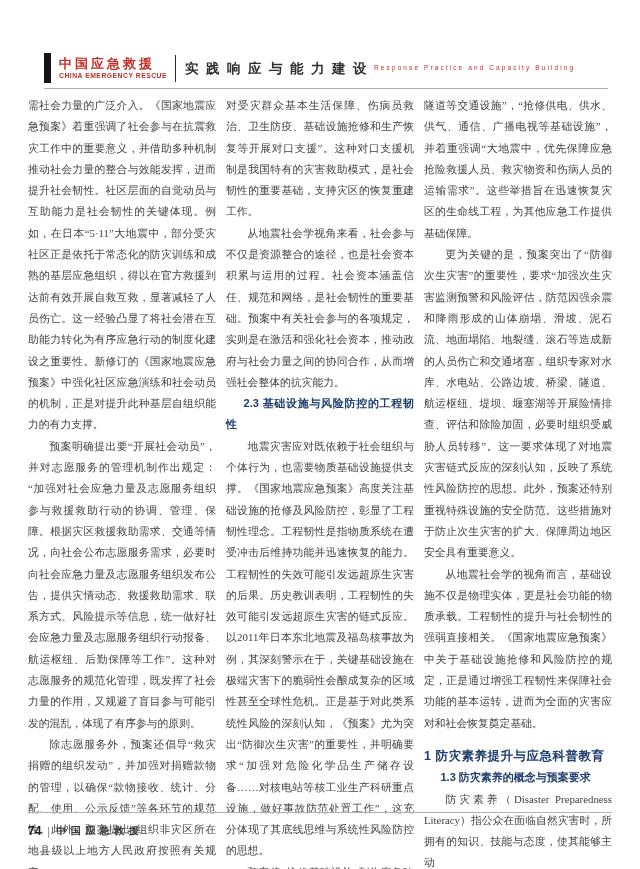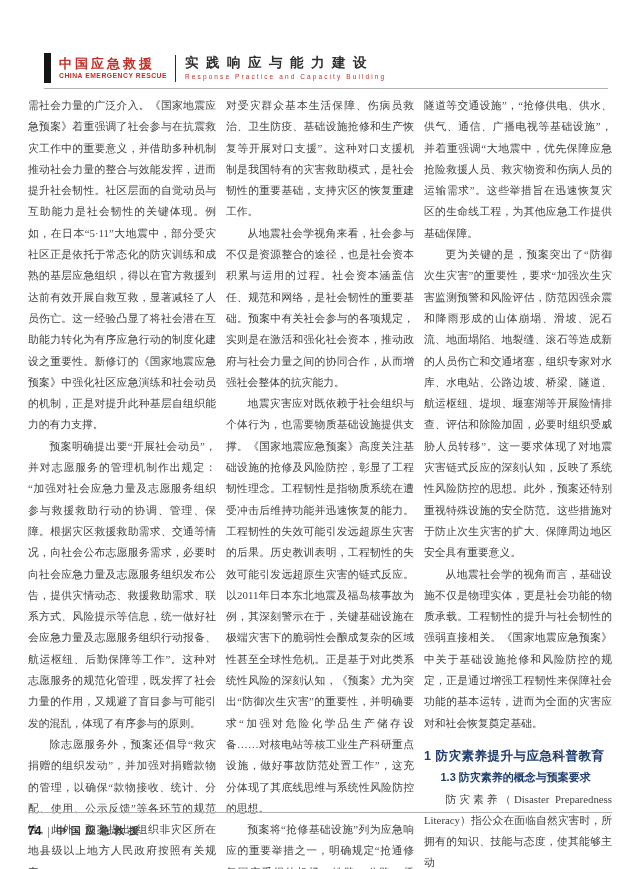--- a/index.html
+++ b/index.html
@@ -20,21 +20,21 @@
   .header{
     position:absolute;left:44px;top:53px;
     display:flex;align-items:center;
     font-family:"Liberation Sans","DejaVu Sans",sans-serif;
   }
   .header-bar{width:7px;height:30px;background:#151515;margin-right:8px;flex:0 0 auto;}
   .brand{display:flex;flex-direction:column;justify-content:center;}
   .brand-cn{color:var(--brand-red);font-weight:bold;font-size:13px;letter-spacing:3px;line-height:15px;white-space:nowrap;}
   .brand-en{color:var(--brand-red);font-weight:bold;font-size:6.8px;letter-spacing:0.5px;line-height:9px;white-space:nowrap;}
   .hdr-divider{width:1px;height:27px;background:#2a2a2a;margin:0 9px 0 8px;flex:0 0 auto;}
-  .section{display:flex;flex-direction:column;justify-content:center;}
+  .section{display:flex;flex-direction:row;justify-content:center;}
   .section-cn{color:#2e2e2e;font-weight:bold;font-size:13.5px;letter-spacing:7.5px;line-height:15px;white-space:nowrap;}
   .section-en{color:var(--brand-red);font-size:6.5px;letter-spacing:2.1px;line-height:9px;margin-top:2px;white-space:nowrap;}
   .header-rule{position:absolute;left:44px;top:88px;width:564px;border-top:1px solid var(--rule-gray);}
   
   .columns{
     position:absolute;left:28px;top:95px;width:584px;
     display:flex;gap:10px;
   }
   .col{
     width:188px;flex:0 0 188px;
@@ -85,20 +85,21 @@
 
   <div class="col">
     <p class="para-cont">需社会力量的广泛介入。《国家地震应急预案》着重强调了社会参与在抗震救灾工作中的重要意义，并借助多种机制推动社会力量的整合与效能发挥，进而提升社会韧性。社区层面的自觉动员与互助能力是社会韧性的关键体现。例如，在日本“5·11”大地震中，部分受灾社区正是依托于常态化的防灾训练和成熟的基层应急组织，得以在官方救援到达前有效开展自救互救，显著减轻了人员伤亡。这一经验凸显了将社会潜在互助能力转化为有序应急行动的制度化建设之重要性。新修订的《国家地震应急预案》中强化社区应急演练和社会动员的机制，正是对提升此种基层自组织能力的有力支撑。</p>
     <p class="para">预案明确提出要“开展社会动员”，并对志愿服务的管理机制作出规定：“加强对社会应急力量及志愿服务组织参与救援救助行动的协调、管理、保障。根据灾区救援救助需求、交通等情况，向社会公布志愿服务需求，必要时向社会应急力量及志愿服务组织发布公告，提供灾情动态、救援救助需求、联系方式、风险提示等信息，统一做好社会应急力量及志愿服务组织行动报备、航运枢纽、后勤保障等工作”。这种对志愿服务的规范化管理，既发挥了社会力量的作用，又规避了盲目参与可能引发的混乱，体现了有序参与的原则。</p>
     <p class="para">除志愿服务外，预案还倡导“救灾捐赠的组织发动”，并加强对捐赠款物的管理，以确保“款物接收、统计、分配、使用、公示反馈”等各环节的规范性。此外，预案提出“组织非灾区所在地县级以上地方人民政府按照有关规定，</p>
   </div>
 
   <div class="col">
     <p class="para-cont">对受灾群众基本生活保障、伤病员救治、卫生防疫、基础设施抢修和生产恢复等开展对口支援”。这种对口支援机制是我国特有的灾害救助模式，是社会韧性的重要基础，支持灾区的恢复重建工作。</p>
     <p class="para">从地震社会学视角来看，社会参与不仅是资源整合的途径，也是社会资本积累与运用的过程。社会资本涵盖信任、规范和网络，是社会韧性的重要基础。预案中有关社会参与的各项规定，实则是在激活和强化社会资本，推动政府与社会力量之间的协同合作，从而增强社会整体的抗灾能力。</p>
+    <h3 class="h-sub">2.3 基础设施与风险防控的工程韧性</h3>
     <p class="para">地震灾害应对既依赖于社会组织与个体行为，也需要物质基础设施提供支撑。《国家地震应急预案》高度关注基础设施的抢修及风险防控，彰显了工程韧性理念。工程韧性是指物质系统在遭受冲击后维持功能并迅速恢复的能力。工程韧性的失效可能引发远超原生灾害的后果。历史教训表明，工程韧性的失效可能引发远超原生灾害的链式反应。以2011年日本东北地震及福岛核事故为例，其深刻警示在于，关键基础设施在极端灾害下的脆弱性会酿成复杂的区域性甚至全球性危机。正是基于对此类系统性风险的深刻认知，《预案》尤为突出“防御次生灾害”的重要性，并明确要求“加强对危险化学品生产储存设备……对核电站等核工业生产科研重点设施，做好事故防范处置工作”，这充分体现了其底线思维与系统性风险防控的思想。</p>
     <p class="para">预案将“抢修基础设施”列为应急响应的重要举措之一，明确规定“抢通修复因灾受损的机场、铁路、公路、桥梁、</p>
   </div>
 
   <div class="col">
     <p class="para-cont">隧道等交通设施”，“抢修供电、供水、供气、通信、广播电视等基础设施”，并着重强调“大地震中，优先保障应急抢险救援人员、救灾物资和伤病人员的运输需求”。这些举措旨在迅速恢复灾区的生命线工程，为其他应急工作提供基础保障。</p>
     <p class="para">更为关键的是，预案突出了“防御次生灾害”的重要性，要求“加强次生灾害监测预警和风险评估，防范因强余震和降雨形成的山体崩塌、滑坡、泥石流、地面塌陷、地裂缝、滚石等造成新的人员伤亡和交通堵塞，组织专家对水库、水电站、公路边坡、桥梁、隧道、航运枢纽、堤坝、堰塞湖等开展险情排查、评估和除险加固，必要时组织受威胁人员转移”。这一要求体现了对地震灾害链式反应的深刻认知，反映了系统性风险防控的思想。此外，预案还特别重视特殊设施的安全防范。这些措施对于防止次生灾害的扩大、保障周边地区安全具有重要意义。</p>
     <p class="para">从地震社会学的视角而言，基础设施不仅是物理实体，更是社会功能的物质承载。工程韧性的提升与社会韧性的强弱直接相关。《国家地震应急预案》中关于基础设施抢修和风险防控的规定，正是通过增强工程韧性来保障社会功能的基本运转，进而为全面的灾害应对和社会恢复奠定基础。</p>
     <h2 class="h-main">1 防灾素养提升与应急科普教育</h2>
     <h3 class="h-sub2">1.3 防灾素养的概念与预案要求</h3>

